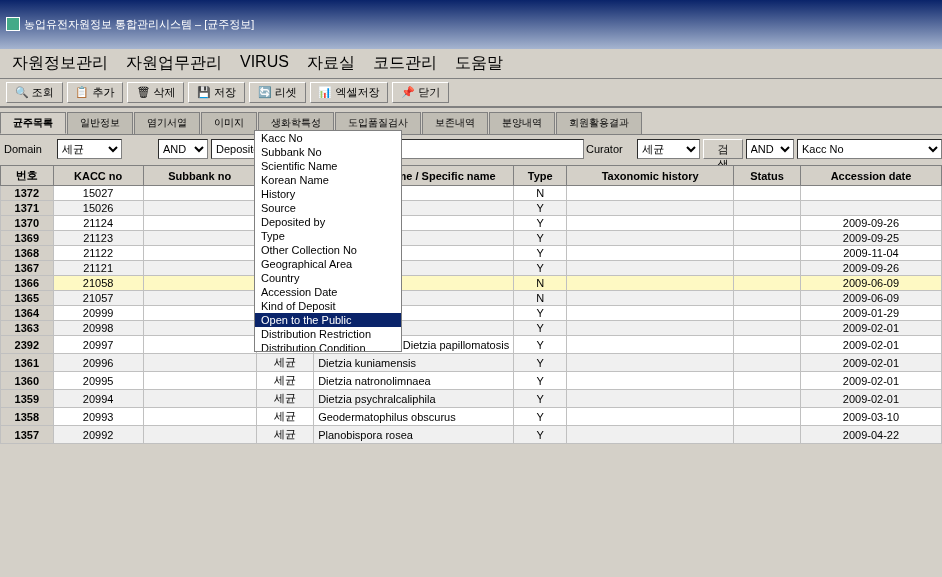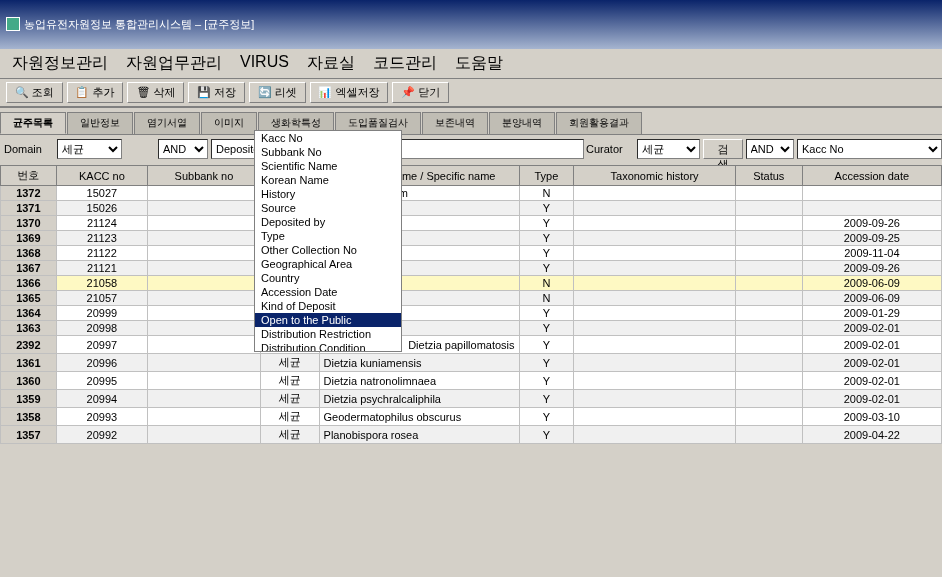--- a/index.html
+++ b/index.html
@@ -34,21 +34,21 @@
     .filter-input-short { width: 80px; }
     .search-btn { font-size: 11px; padding: 2px 8px; background: #d4d0c8; border: 1px solid #808080; border-top-color: #fff; border-left-color: #fff; cursor: pointer; height: 20px; }
     .tilde { padding: 0 3px; }
     .dropdown-item { padding: 1px 6px; font-size: 11px; cursor: pointer; white-space: nowrap; }
     .dropdown-item.selected { background: #0a246a; color: white; }
     .dropdown-scroll { overflow-y: scroll; height: 220px; }
     
     
     .table-container { overflow: auto; height: 340px; position: relative; }
     table { border-collapse: collapse; width: 100%; background: white; font-size: 11px; }
-    table th { background: #d4d0c8; border: 1px solid #808080; padding: 2px 4px; text-align: center; white-space: nowrap; font-weight: normal; }
+    table th { background: #d4d0c8; border: 1px solid #808080; padding: 2px 4px; text-align: center; white-space: nowrap; font-weight: bold; }
     table td { border: 1px solid #c0c0c0; padding: 1px 4px; text-align: center; }
     table tr:nth-child(even) { background: #f0f0f0; }
     table tr:nth-child(odd) { background: white; }
     .no-col { background: #d4d0c8; font-weight: bold; }
     
     .wrapper { position: relative; }
     
     
     .field-dropdown { position: absolute; top: 84px; left: 254px; width: 150px; background: white; border: 1px solid #808080; z-index: 200; }
     .field-dropdown .dropdown-scroll { height: 220px; overflow-y: scroll; position: relative; }

